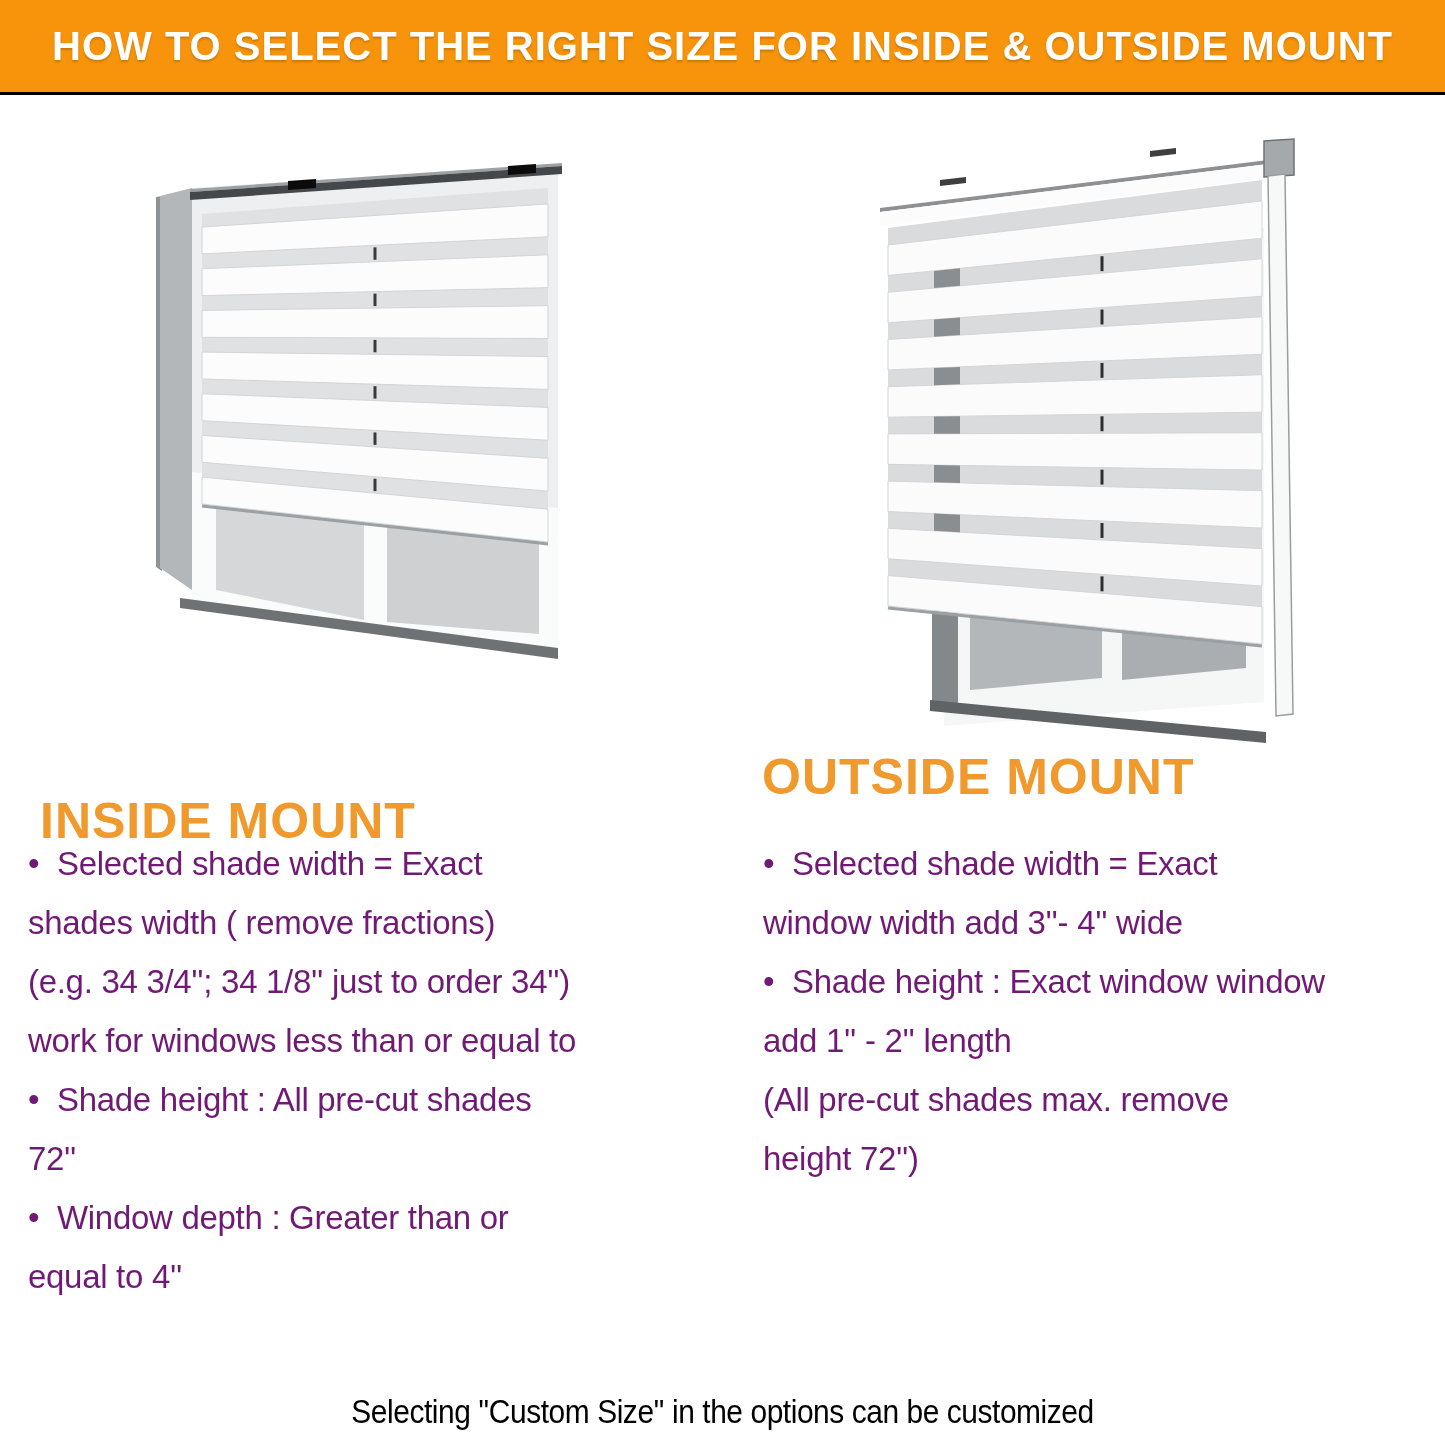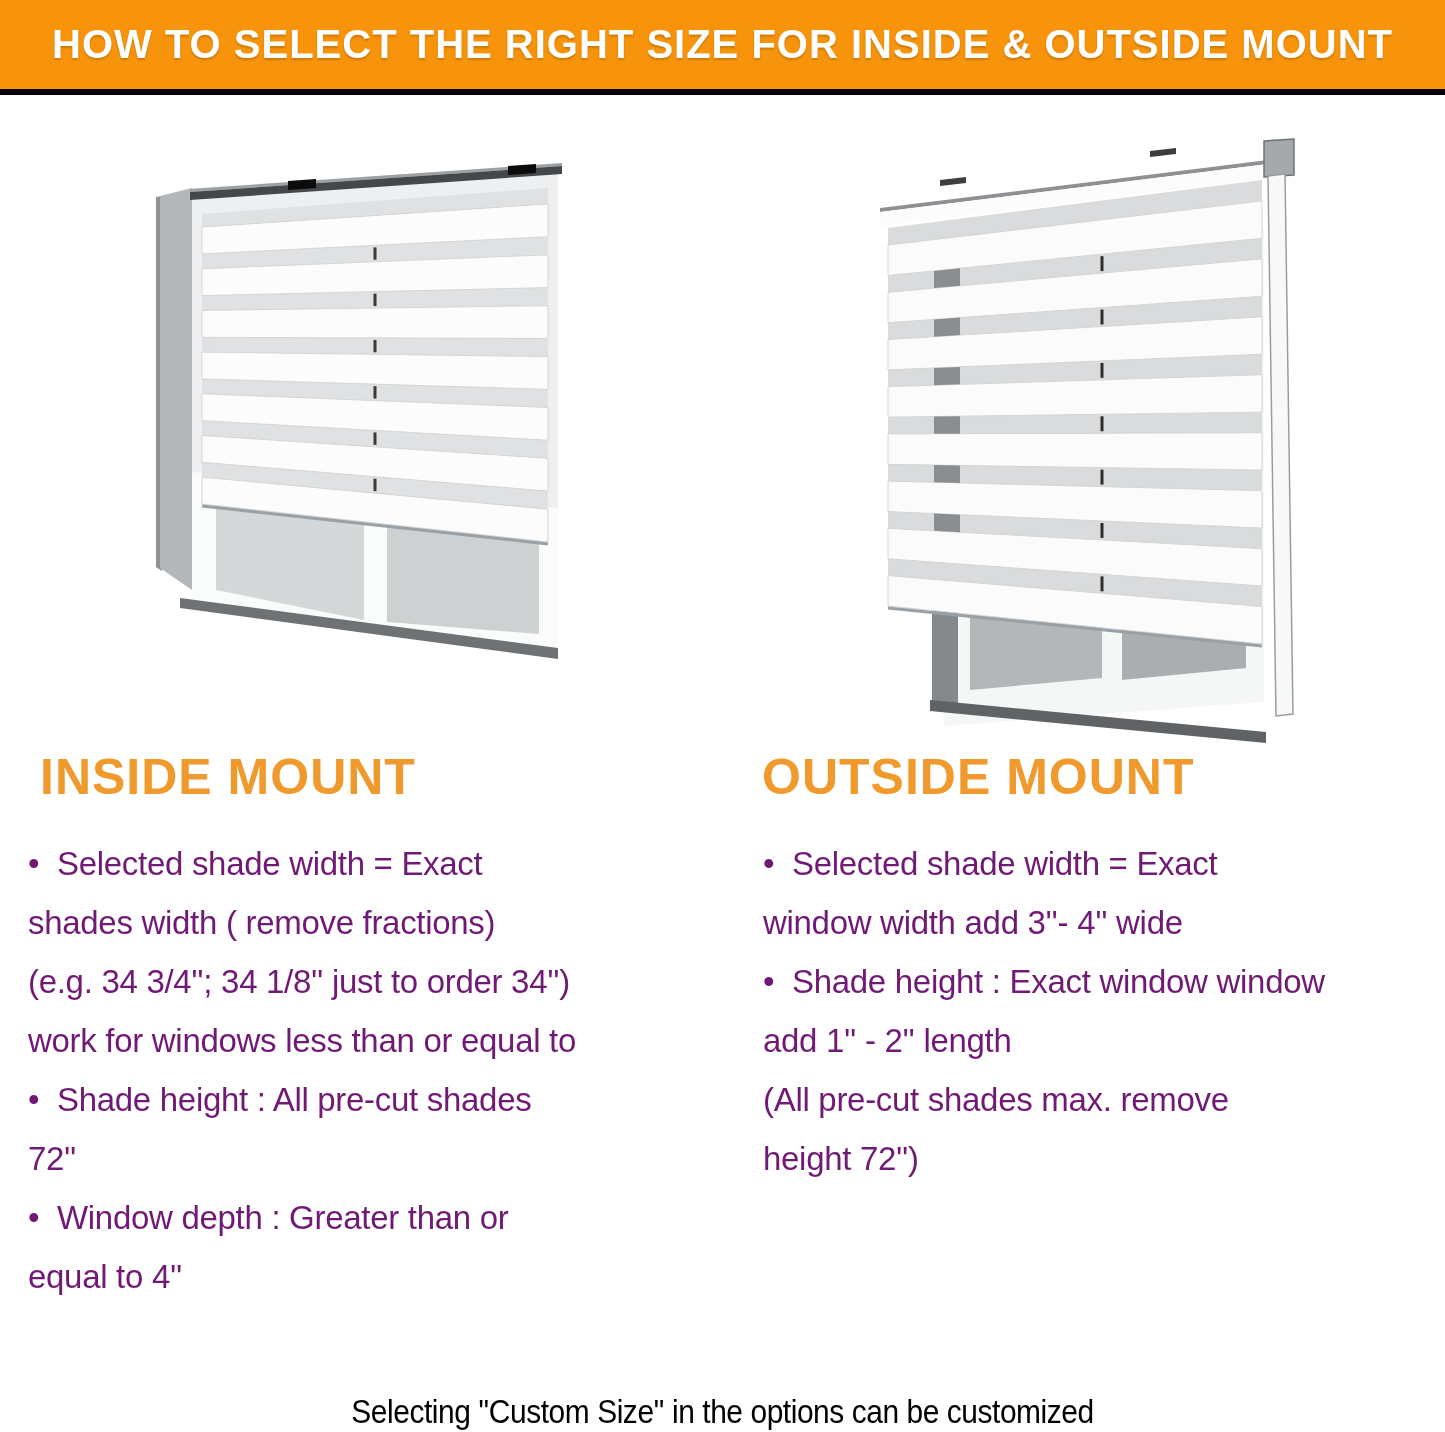--- a/index.html
+++ b/index.html
@@ -7,21 +7,21 @@
     width:1445px; height:1432px;
     background:#ffffff;
     font-family:"Liberation Sans", sans-serif;
     position:relative;
     overflow:hidden;
   }
   .banner {
     position:absolute; top:0; left:0;
     width:1445px; height:95px;
     background:#F7940B;
-    border-bottom:6px solid #000000;
+    border-bottom:3px solid #000000;
     display:flex; align-items:center; justify-content:center;
     box-sizing:border-box;
   }
   .banner-title {
     color:#ffffff;
     font-size:40px;
     font-weight:bold;
     letter-spacing:1px;
     white-space:nowrap;
     text-shadow:0 2px 2px rgba(70,45,0,0.25);
@@ -147,21 +147,21 @@
       <line x1="250" y1="288.28324285295247" x2="250" y2="303.21921704009566" stroke="#2e2e2e" stroke-width="3"></line>
       <polygon points="82,337.05559331212345 108,337.45683950450143 108,354.94549922155284 82,354.27925178817213" fill="#8b8e91"></polygon>
       <line x1="250" y1="341.64826101671963" x2="250" y2="356.58423520386293" stroke="#2e2e2e" stroke-width="3"></line>
       <polygon points="82,385.59499447189694 108,386.74306234346443 108,404.2317220605158 82,402.81865294794557" fill="#8b8e91"></polygon>
       <line x1="250" y1="395.0132791804869" x2="250" y2="409.94925336763015" stroke="#2e2e2e" stroke-width="3"></line>
       <line x1="250" y1="448.3782973442542" x2="250" y2="463.31427153139737" stroke="#2e2e2e" stroke-width="3"></line>
       <line x1="36" y1="480" x2="410" y2="518" stroke="#9aa0a4" stroke-width="3"></line>
     </g>
 </svg>
 
-<div class="mount-heading" id="heading-inside" style="color: rgb(240, 153, 44);">INSIDE MOUNT</div>
+<div class="mount-heading" id="heading-inside" style="color: rgb(240, 153, 44); margin-top: 44px;">INSIDE MOUNT</div>
 <div class="mount-heading" id="heading-outside" style="color: rgb(240, 153, 44);">OUTSIDE MOUNT</div>
 
 <div class="col" id="col-inside">
   <div class="tline">•  Selected shade width = Exact</div>
   <div class="tline">shades width ( remove fractions)</div>
   <div class="tline">(e.g. 34 3/4''; 34 1/8'' just to order 34'')</div>
   <div class="tline">work for windows less than or equal to</div>
   <div class="tline">•  Shade height : All pre-cut shades</div>
   <div class="tline">72''</div>
   <div class="tline">•  Window depth : Greater than or</div>

